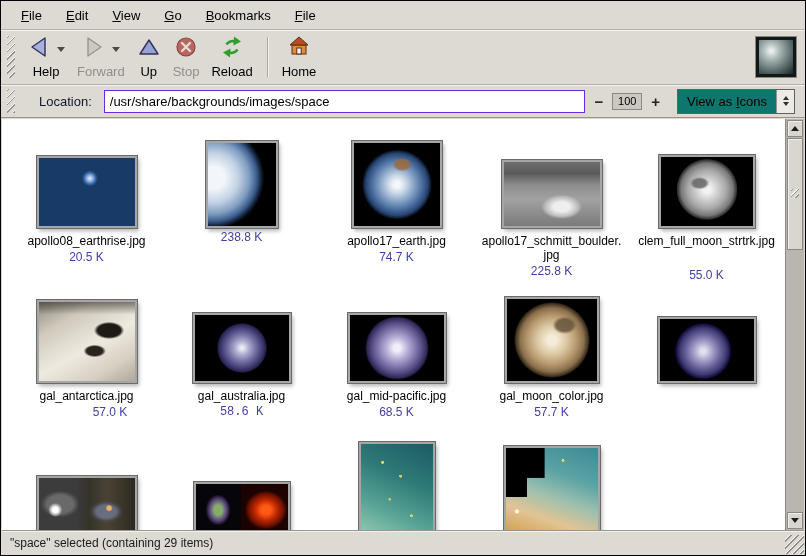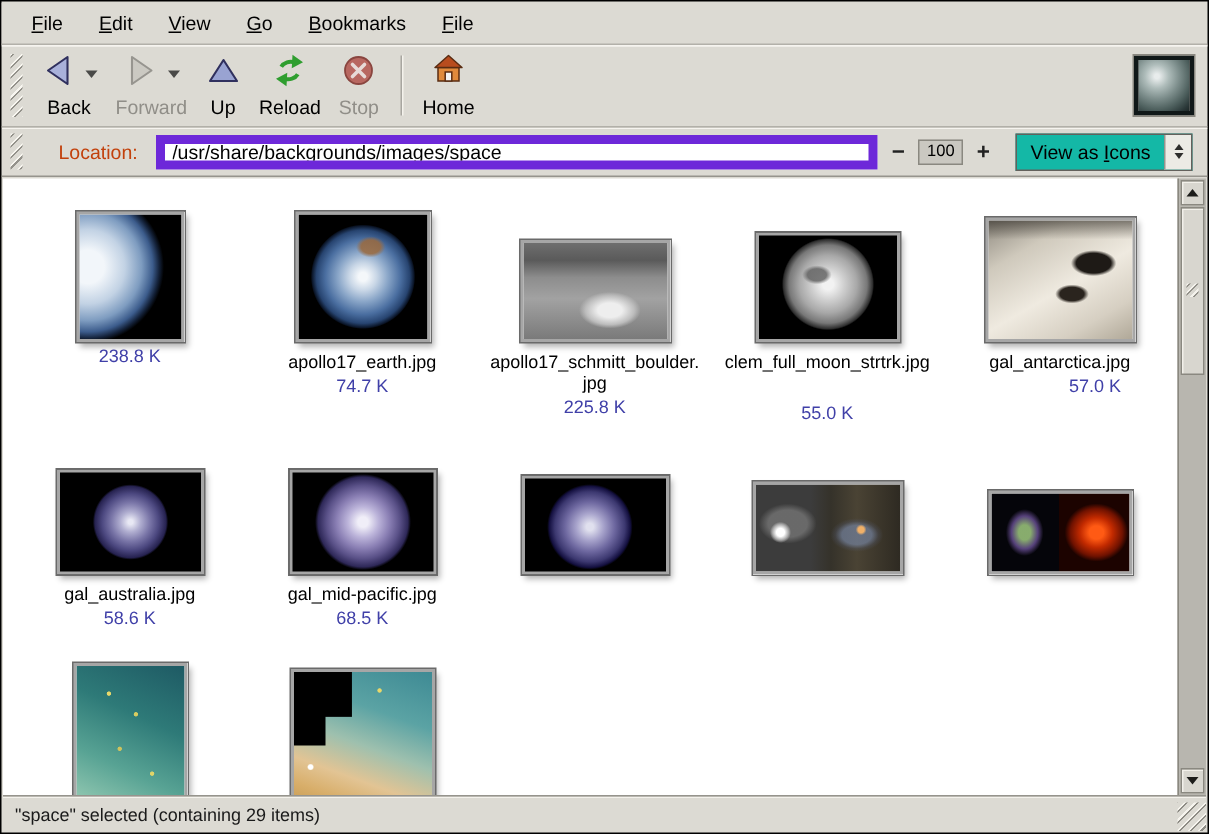--- a/index.html
+++ b/index.html
@@ -39,29 +39,29 @@
     background: radial-gradient(circle at 36% 32%, #e8ecec 0 5%, #aebcba 25%, #7b8c8a 48%, #4e605e 70%, #2c3a3a 88%, #1c2626 100%);
     outline: 1px solid #8a8880;
   }
   
   .locbar {
     height: 33px; display: flex; align-items: center; gap: 6px;
     padding: 0 10px 0 4px;
     border-bottom: 1px solid #96948d; box-shadow: inset 0 1px 0 #f6f4ef;
   }
   .locbar .drag-handle { height: 24px; }
-  .loc-label { font-size: 13px; margin: 0 6px 0 12px; color: #c2410c; }
+  .loc-label { font-size: 13px; margin: 0 6px 0 12px; color: #0f172a; }
   .loc-input {
-    flex: 1; height: 23px; border: 6px solid #6d28d9; background: #fff;
+    flex: 1; height: 23px; border: 1px solid #6d28d9; background: #fff;
     font: 13px "Liberation Sans", sans-serif; padding: 0 5px; color: #000;
   }
   .zoom-btn { font-size: 15px; font-weight: bold; padding: 0 3px; color: #222; cursor: default; }
   .zoom-level { width: 30px; height: 17px; background: #cac8c1; border: 1px solid #8a8880;
     font-size: 11px; text-align: center; line-height: 15px; color: #000; }
-  .viewas { display: flex; align-items: stretch; height: 25px; background: #14b8a6;
+  .viewas { display: flex; align-items: stretch; height: 25px; background: #0f766e;
     border: 1px solid #63615c; margin-left: 8px; }
   .vlabel { padding: 4px 9px 0 9px; font-size: 13px; white-space: pre; }
   .vkey { display: inline-block; }
   .vkey::first-letter { text-decoration: underline; }
   .varrow { width: 18px; border-left: 1px solid #96948d; background: #ecebe5;
     display: flex; flex-direction: column; align-items: center; justify-content: center; gap: 2px; }
   .tri-up { width: 0; height: 0; border-left: 3.5px solid transparent; border-right: 3.5px solid transparent; border-bottom: 4px solid #2e2e2c; }
   .tri-down { width: 0; height: 0; border-left: 3.5px solid transparent; border-right: 3.5px solid transparent; border-top: 4px solid #2e2e2c; }
   
   .content {
@@ -167,58 +167,58 @@
   <div class="toolbar">
     <div class="drag-handle"></div>
     <div class="tbtn-row" id="tbtns" style="display:flex;align-items:center;">
         <div class="tbtn">
           <div class="icon-row">
             <span><svg width="24" height="24" viewBox="0 0 24 24">
                 <polygon points="18,3 5,12 18,21" fill="#a9b1da" stroke="#30305e" stroke-width="1.4" stroke-linejoin="round"></polygon>
               </svg></span>
             <span class="chev"></span>
           </div>
-          <div class="tlabel">Back</div>
+          <div class="tlabel">Help</div>
         </div>
         <div class="tbtn disabled">
           <div class="icon-row">
             <span><svg width="24" height="24" viewBox="0 0 24 24">
                 <polygon points="6,3 19,12 6,21" fill="#c9c7c0" stroke="#8b8984" stroke-width="1.4" stroke-linejoin="round"></polygon>
               </svg></span>
             <span class="chev"></span>
           </div>
           <div class="tlabel">Forward</div>
         </div>
         <div class="tbtn">
           <div class="icon-row">
             <span><svg width="24" height="24" viewBox="0 0 24 24">
                 <polygon points="12,5 21,19 3,19" fill="#99a3d2" stroke="#30305e" stroke-width="1.4" stroke-linejoin="round"></polygon>
               </svg></span>
           </div>
           <div class="tlabel">Up</div>
+        </div>
+        <div class="tbtn disabled">
+          <div class="icon-row">
+            <span><svg width="24" height="24" viewBox="0 0 24 24">
+                <circle cx="12" cy="12" r="9" fill="#b2544c" stroke="#7c2c26" stroke-width="1.2"></circle>
+                <path d="M8 8 L16 16 M16 8 L8 16" stroke="#e9dad8" stroke-width="2.4" stroke-linecap="round"></path>
+              </svg></span>
+          </div>
+          <div class="tlabel">Stop</div>
         </div>
         <div class="tbtn">
           <div class="icon-row">
             <span><svg width="24" height="24" viewBox="0 0 24 24">
                 <path d="M6.5 9.5 A7 6 0 0 1 15.5 6.6" fill="none" stroke="#2f9e2f" stroke-width="2.6"></path>
                 <polygon points="14,1.5 21,6.5 13.5,10.5" fill="#2f9e2f"></polygon>
                 <path d="M17.5 14.5 A7 6 0 0 1 8.5 17.4" fill="none" stroke="#2f9e2f" stroke-width="2.6"></path>
                 <polygon points="10,22.5 3,17.5 10.5,13.5" fill="#2f9e2f"></polygon>
               </svg></span>
           </div>
           <div class="tlabel">Reload</div>
-        </div>
-        <div class="tbtn disabled">
-          <div class="icon-row">
-            <span><svg width="24" height="24" viewBox="0 0 24 24">
-                <circle cx="12" cy="12" r="9" fill="#b2544c" stroke="#7c2c26" stroke-width="1.2"></circle>
-                <path d="M8 8 L16 16 M16 8 L8 16" stroke="#e9dad8" stroke-width="2.4" stroke-linecap="round"></path>
-              </svg></span>
-          </div>
-          <div class="tlabel">Stop</div>
         </div>
         <div class="tsep"></div>
         <div class="tbtn">
           <div class="icon-row">
             <span><svg width="24" height="24" viewBox="0 0 24 24">
                 <rect x="5" y="10" width="14" height="9" fill="#e08a3c" stroke="#5a2c12"></rect>
                 <polygon points="12,2 21,10 3,10" fill="#b84c1e" stroke="#5a2c12" stroke-linejoin="round"></polygon>
                 <rect x="9.8" y="13" width="4.4" height="6" fill="#f4f4f4" stroke="#5a2c12"></rect>
               </svg></span>
           </div>
@@ -243,20 +243,27 @@
         <span class="tri-up"></span>
           <span class="tri-down"></span>
       </span>
     </div>
   </div>
 
   <div class="content">
     <div class="grid" id="grid">
         <div class="cell">
           <div class="thumb-box">
+            <div class="thumb t-earthrise" style="width: 100px; height: 72px;"></div>
+          </div>
+          <div class="fname">apollo08_earthrise.jpg</div>
+          <div class="fsize" style="color: rgb(64, 64, 168);">20.5 K</div>
+        </div>
+        <div class="cell">
+          <div class="thumb-box">
             <div class="thumb t-apollo16" style="width: 72px; height: 87px;"></div>
           </div>
           <div class="fsize" style="color: rgb(64, 64, 168);">238.8 K</div>
         </div>
         <div class="cell">
           <div class="thumb-box">
             <div class="thumb t-apollo17" style="width: 90px; height: 87px;"></div>
           </div>
           <div class="fname">apollo17_earth.jpg</div>
           <div class="fsize" style="color: rgb(64, 64, 168);">74.7 K</div>
@@ -280,28 +287,35 @@
             <div class="thumb t-antarctica" style="width: 100px; height: 83px;"></div>
           </div>
           <div class="fname">gal_antarctica.jpg</div>
           <div class="fsize" style="color: rgb(64, 64, 168); margin-left: 47px;">57.0 K</div>
         </div>
         <div class="cell">
           <div class="thumb-box">
             <div class="thumb t-australia" style="width: 98px; height: 70px;"></div>
           </div>
           <div class="fname">gal_australia.jpg</div>
-          <div class="fsize" style="color: rgb(64, 64, 168);">58.6 K</div>
+          <div class="fsize" style="color: rgb(64, 64, 168); font-family: Liberation Mono, monospace;">58.6 K</div>
         </div>
         <div class="cell">
           <div class="thumb-box">
             <div class="thumb t-midpacific" style="width: 98px; height: 70px;"></div>
           </div>
           <div class="fname">gal_mid-pacific.jpg</div>
           <div class="fsize" style="color: rgb(64, 64, 168);">68.5 K</div>
+        </div>
+        <div class="cell">
+          <div class="thumb-box">
+            <div class="thumb t-mooncolor" style="width: 94px; height: 86px;"></div>
+          </div>
+          <div class="fname">gal_moon_color.jpg</div>
+          <div class="fsize" style="color: rgb(64, 64, 168);">57.7 K</div>
         </div>
         <div class="cell">
           <div class="thumb-box">
             <div class="thumb t-earth3" style="width: 98px; height: 66px;"></div>
           </div>
           <div class="fname"></div>
           <div class="fsize" style="color: rgb(64, 64, 168);"></div>
         </div>
         <div class="cell">
           <div class="thumb-box">

